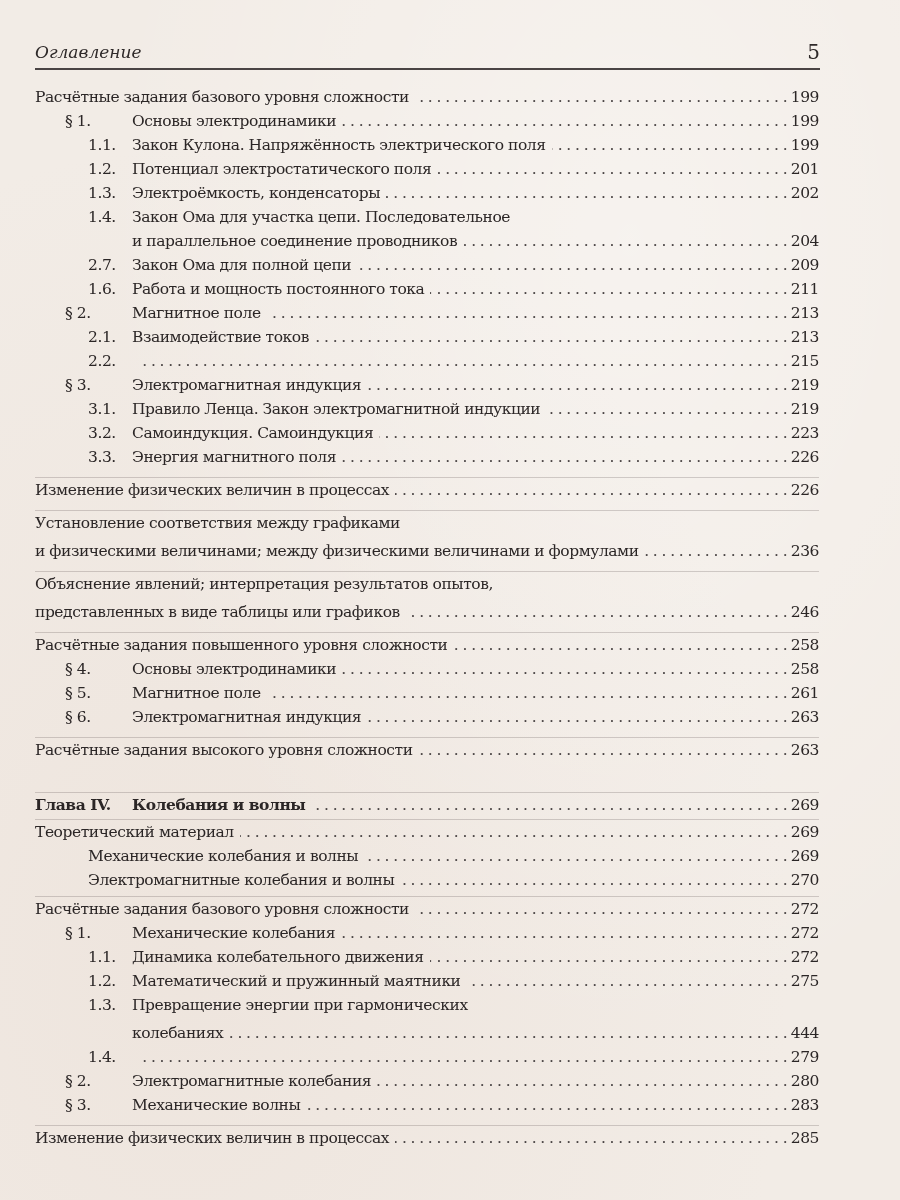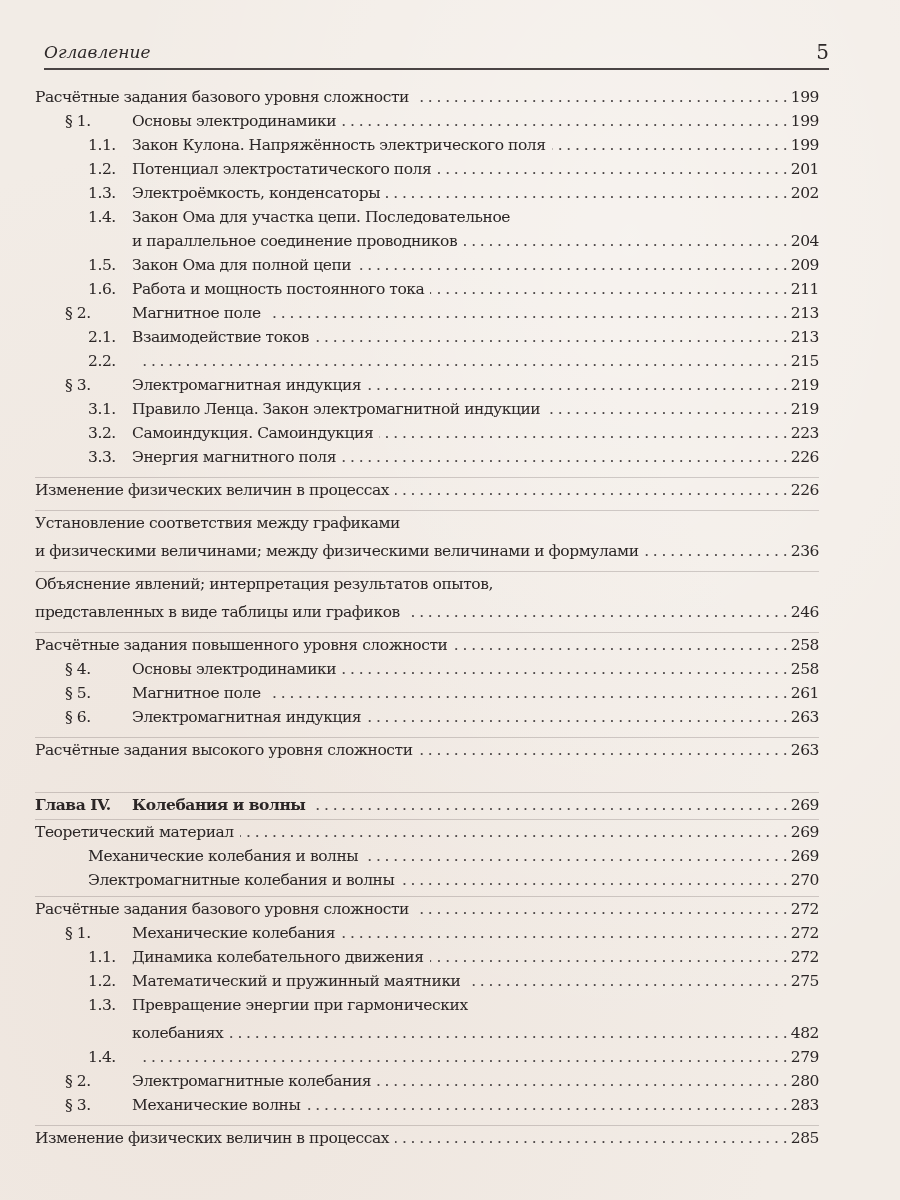--- a/index.html
+++ b/index.html
@@ -19,21 +19,21 @@
     position: absolute;
     left: 0; top: 0;
     width: 900px; height: 1200px;
     background:
       radial-gradient(ellipse at 70% 20%, rgba(255,255,255,0.35), rgba(255,255,255,0) 60%),
       radial-gradient(ellipse at 20% 80%, rgba(230,215,205,0.35), rgba(255,255,255,0) 60%),
       #f2ece6;
   }
   .header {
     position: absolute;
-    left: 44px;
+    left: 35px;
     top: 40px;
     width: 785px;
     height: 28px;
     border-bottom: 2px solid #4a4444;
   }
   .header-title {
     position: absolute;
     left: 0;
     top: 2px;
     font-family: "DejaVu Serif", serif;
@@ -159,21 +159,21 @@
       <span class="num">1.4.</span>
       <span class="title">Закон Ома для участка цепи. Последовательное</span>
     </div>
     <div class="entry cont">
       <span class="title">и параллельное соединение проводников</span>
       <span class="leader"></span>
       <span class="page-num">204</span>
     </div>
 
     <div class="entry lvl2">
-      <span class="num">1.5.</span>
+      <span class="num">2.7.</span>
       <span class="title">Закон Ома для полной цепи</span>
       <span class="leader"></span>
       <span class="page-num">209</span>
     </div>
 
     <div class="entry lvl2">
       <span class="num">1.6.</span>
       <span class="title">Работа и мощность постоянного тока</span>
       <span class="leader"></span>
       <span class="page-num">211</span>
@@ -336,21 +336,21 @@
       <span class="page-num">275</span>
     </div>
 
     <div class="entry lvl2">
       <span class="num">1.3.</span>
       <span class="title">Превращение энергии при гармонических</span>
     </div>
     <div class="entry cont" style="margin-top:4px;">
       <span class="title">колебаниях</span>
       <span class="leader"></span>
-      <span class="page-num">482</span>
+      <span class="page-num">444</span>
     </div>
 
     <div class="entry lvl2">
       <span class="num">1.4.</span>
       <span class="leader"></span>
       <span class="page-num">279</span>
     </div>
 
     <div class="entry lvl1">
       <span class="num">§ 2.</span>

